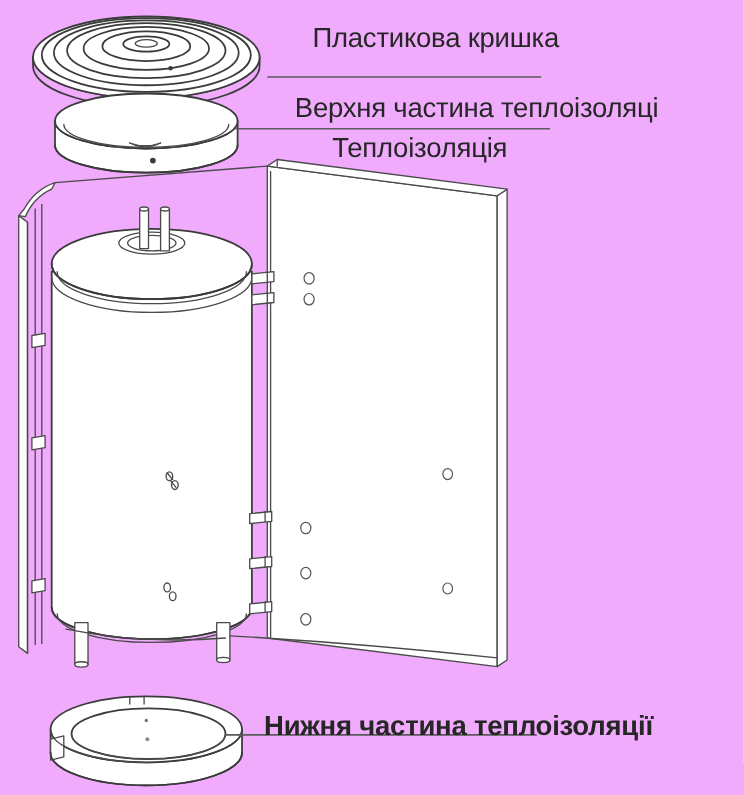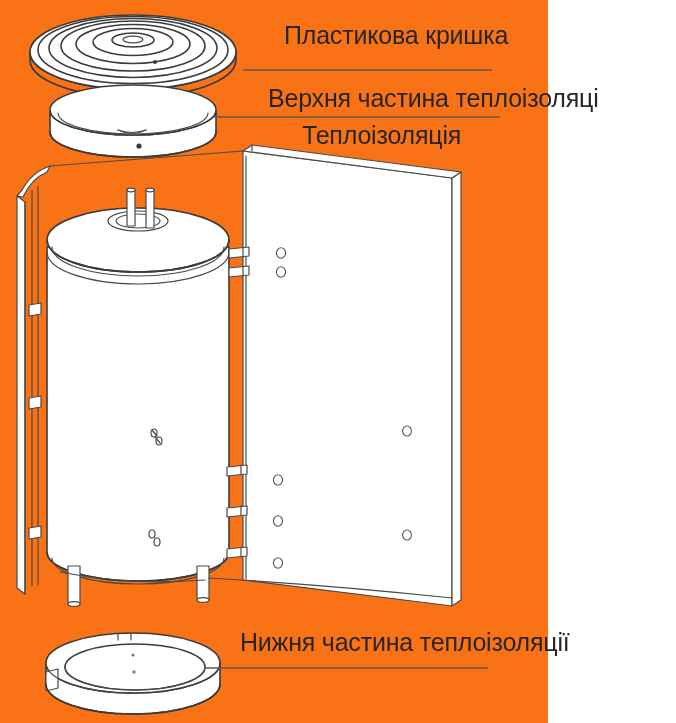--- a/index.html
+++ b/index.html
@@ -5,38 +5,38 @@
 <style>
   html,body{margin:0;padding:0;}
   body{
     width:676px;height:723px;
     background:#ffffff;
     font-family:"Liberation Sans", sans-serif;
     overflow:hidden;
     position:relative;
   }
   #stage{
-    position:absolute;left:0;top:0;width:548px;height:723px;
-    background:#f97316;
+    position:absolute;left:0;top:0;width:676px;height:723px;
+    background:#f0abfc;
   }
   #art{position:absolute;left:0;top:0;}
   .lbl{
     position:absolute;
     color:#262626;
     font-family:"Liberation Sans", sans-serif;
     font-size:25px;
     font-weight:400;
     line-height:1;
     white-space:nowrap;
     letter-spacing:-0.2px;
   }
   #lbl-lid{left:284px;top:23px;}
   #lbl-upper{left:268px;top:86px;}
   #lbl-insul{left:302px;top:123px;}
-  #lbl-lower{left:240px;top:630px;}
+  #lbl-lower{left:240px;top:648px;font-weight:bold;}
   #lbl-cut{
     left:30px;top:708px;font-size:13px;color:#bfbfbf;
     letter-spacing:2px;
   }
 </style>
 </head>
 <body>
 
 <div id="stage">
 

